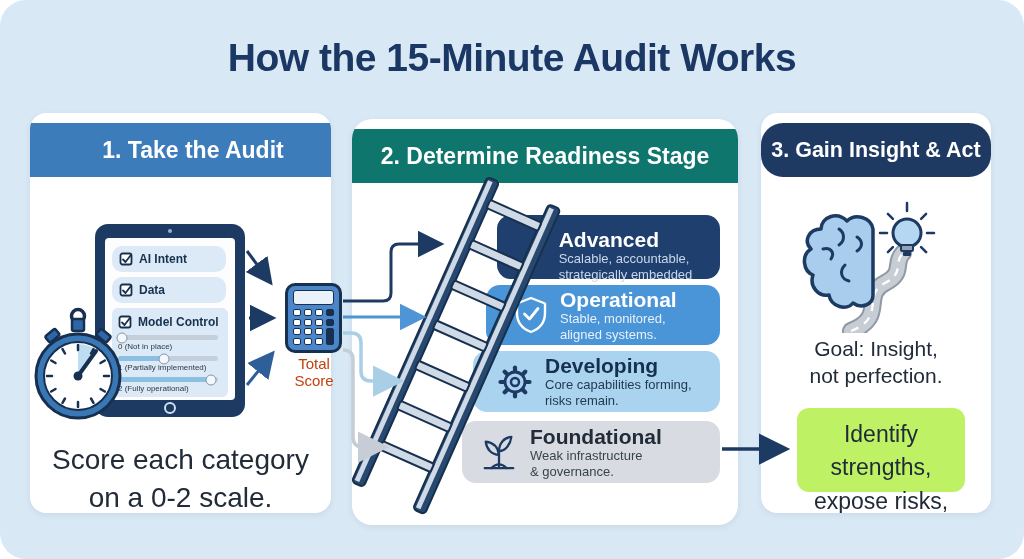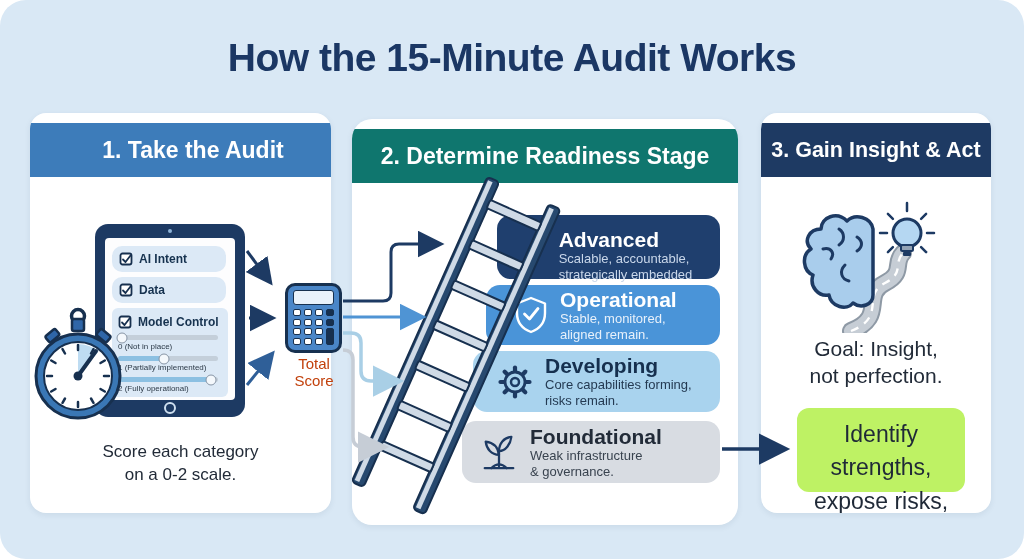--- a/index.html
+++ b/index.html
@@ -20,21 +20,21 @@
   }
   #card1 { left:30px;  top:113px; width:301px; height:400px; }
   #card2 { left:352px; top:119px; width:386px; height:406px; border-radius:20px; }
   #card3 { left:761px; top:113px; width:230px; height:400px; }
   .card-header {
     margin:10px 0 0 0; height:54px; display:flex; align-items:center;
     justify-content:center; color:#ffffff; font-weight:800; font-size:23px;
   }
   #card1 .card-header { background:#3d7cba;padding-left:25px; }
   #card2 .card-header { background:#0f766e; }
-  #card3 .card-header { background:#1e3a63; font-size:21.5px; }
+  #card3 .card-header { background:#1e3a63; font-size:21.5px;border-radius:22px; }
 
   
   .tablet {
     position:absolute; left:65px; top:111px; width:150px; height:193px;
     background:#1d3a63; border-radius:13px;
   }
   .tablet-camera { position:absolute; left:73px; top:5px; width:4px; height:4px; border-radius:50%; background:#8fb4d8; }
   .tablet-home { position:absolute; left:69px; bottom:3px; width:12px; height:12px; border:2px solid #cfe0f0; border-radius:50%; }
   .tablet-screen {
     position:absolute; left:10px; top:14px; width:130px; height:162px;
@@ -50,21 +50,21 @@
   .mc-row .lbl { font-size:12px; font-weight:700; color:#16324f; }
   .slider { position:relative; width:100px; height:5px; margin-top:5px; border-radius:3px; background:#c4cfda; }
   .slider .fill { position:absolute; left:0; top:0; bottom:0; border-radius:3px; background:#8cc0e2; }
   .slider .handle {
     position:absolute; top:50%; width:11px; height:11px; border-radius:50%;
     background:#f4f8fc; border:1.5px solid #8795a6; transform:translate(-50%,-50%);
   }
   .slider-label { font-size:8px; color:#2b3947; margin-top:2px; height:9px; }
   .caption {
     position:absolute; left:0; top:328px; width:100%; text-align:center;
-    font-size:17px; line-height:1.35; color:#222b38;
+    font-size:28px; line-height:1.35; color:#222b38;
   }
   .stopwatch { position:absolute; left:-2px; top:193px; }
 
   
   .calc {
     position:absolute; left:285px; top:283px; width:57px; height:70px;
     background:#4a86c8; border:3px solid #17304f; border-radius:10px;
   }
   .calc-screen { margin:4px 5px 4px 5px; height:15px; background:#e9f2fb; border:1.5px solid #17304f; border-radius:3px; }
   .calc-keys { display:grid; grid-template-columns:repeat(4,1fr); grid-auto-rows:7px; gap:2.5px; padding:0 5px; }
@@ -242,21 +242,21 @@
     </div>
 
     <div class="stage" id="stage-operational">
       <svg width="34" height="38" viewBox="0 0 34 38">
         <path d="M17,2 L31,7.5 V17 C31,27 25,33 17,36 C9,33 3,27 3,17 V7.5 Z" fill="none" stroke="#ffffff" stroke-width="2.4" stroke-linejoin="round"></path>
         <path d="M10.5,18 L15.5,23 L24,12.5" fill="none" stroke="#ffffff" stroke-width="2.8" stroke-linecap="round" stroke-linejoin="round"></path>
       </svg>
       <div class="txt">
         <span class="stage-name">Operational</span>
         <span class="stage-desc">Stable, monitored,</span>
-        <span class="stage-desc">aligned remain.</span>
+        <span class="stage-desc">aligned systems.</span>
       </div>
     </div>
 
     <div class="stage" id="stage-developing">
       <svg width="36" height="36" viewBox="0 0 36 36">
         <g stroke="#1d3a63" stroke-linecap="round" fill="none">
           <g stroke-width="4.2">
             <line x1="29" y1="18" x2="32.5" y2="18"></line>
               <line x1="25.8" y1="25.8" x2="28.3" y2="28.3"></line>
             <line x1="18" y1="29" x2="18" y2="32.5"></line>

